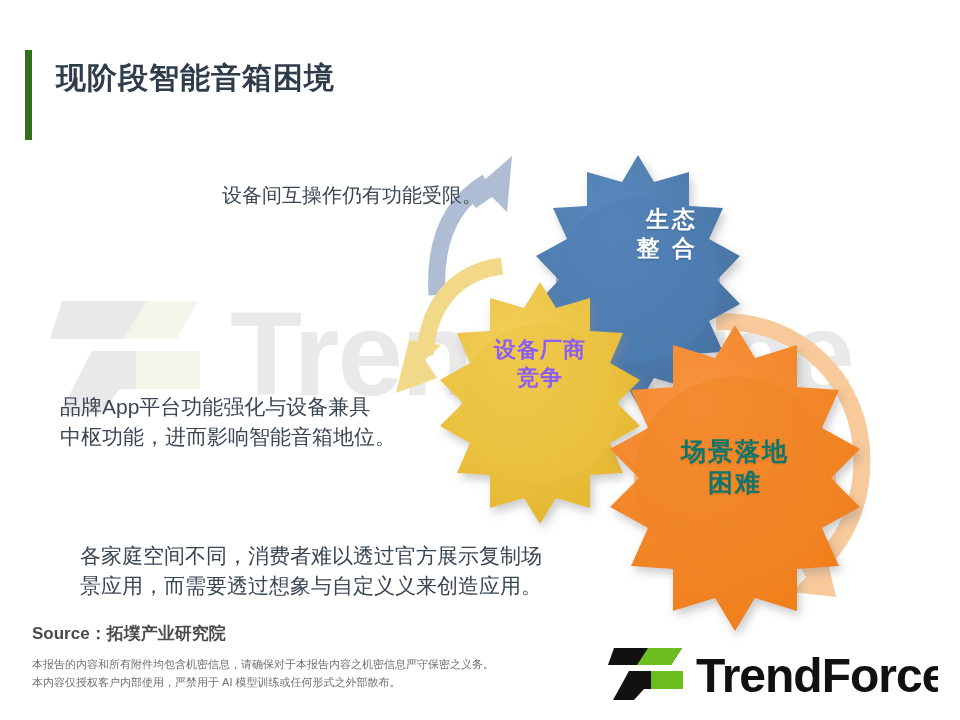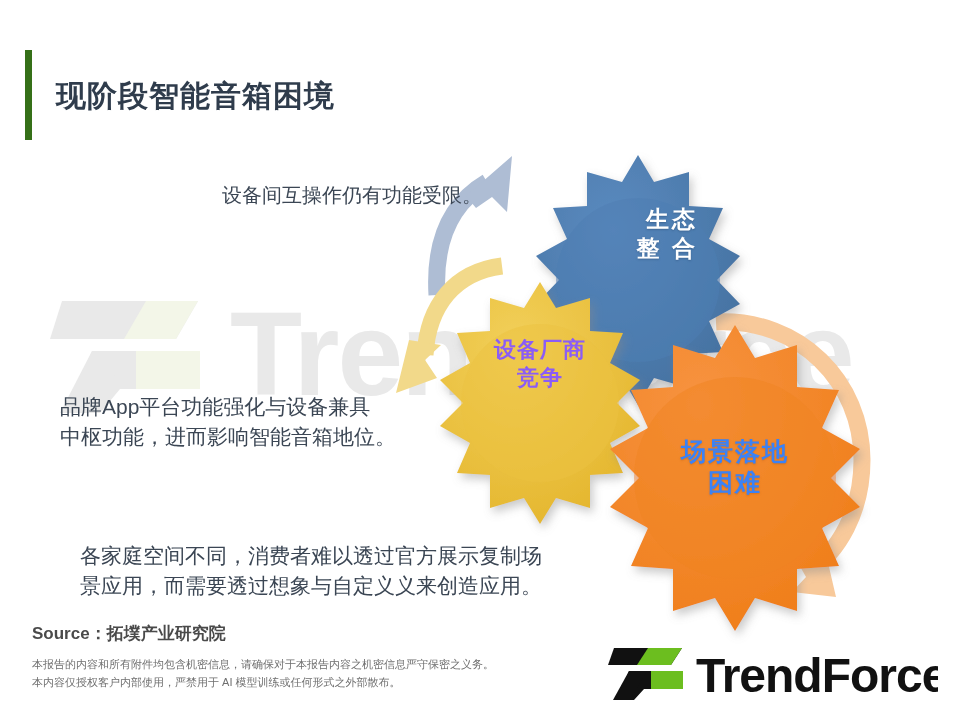--- a/index.html
+++ b/index.html
@@ -28,21 +28,21 @@
     position: absolute;
     left: 25px;
     top: 50px;
     width: 7px;
     height: 90px;
     background: #357018;
   }
   #page-title {
     position: absolute;
     left: 56px;
-    top: 76px;
+    top: 58px;
     font-size: 30px;
     font-weight: bold;
     color: #2f3c4c;
     letter-spacing: 1px;
     white-space: nowrap;
   }
 
   
   #watermark {
     position: absolute;
@@ -90,21 +90,21 @@
     width: 140px;
     font-size: 22px;
     color: #8b5cf6;
     letter-spacing: 1px;
   }
   #gear-label-scene {
     left: 655px;
     top: 436px;
     width: 160px;
     font-size: 25px;
-    color: #3b82f6;
+    color: #0f766e;
     letter-spacing: 2px;
     text-shadow: 0 1px 2px rgba(170,80,10,0.35);
   }
 
   
   .annotation {
     position: absolute;
     z-index: 4;
     color: #3b4654;
     line-height: 1.45;

